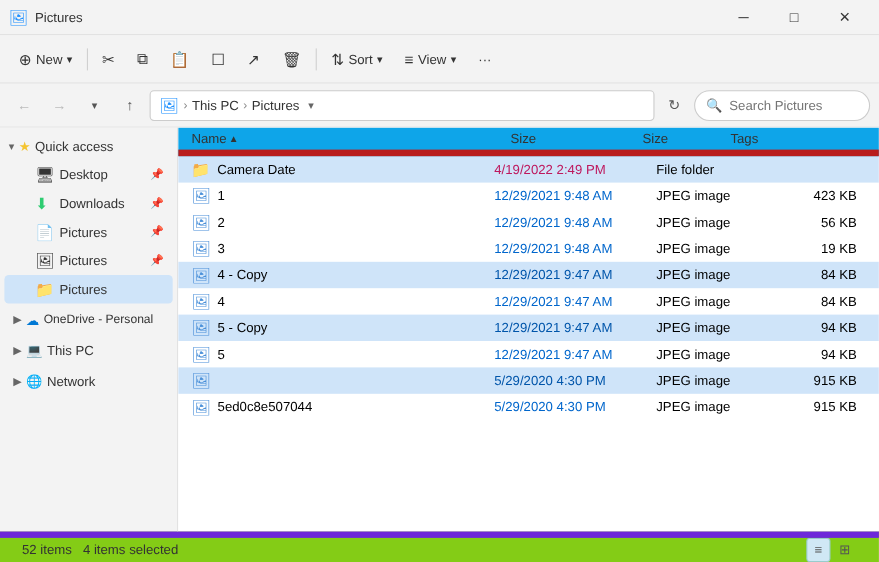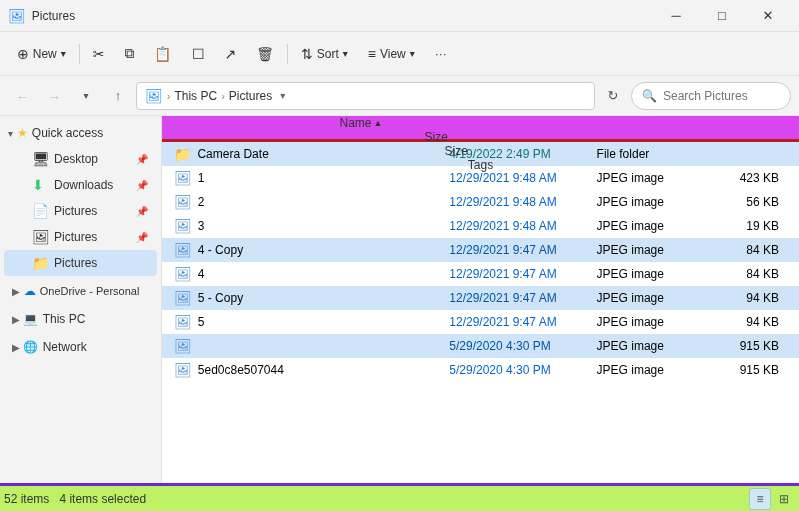--- a/index.html
+++ b/index.html
@@ -166,25 +166,25 @@
       overflow-y: auto;
       display: flex;
       flex-direction: column;
     }
 
     
     .col-headers {
       display: flex;
       align-items: center;
       height: 26px;
-      background: #d946ef;
-      border-bottom: 3px solid #b91c1c;
+      background: #0ea5e9;
+      border-bottom: 6px solid #b91c1c;
       padding: 0 8px;
       flex-shrink: 0;
-      position: sticky; top: 0; z-index: 10; flex-direction: column;
+      position: sticky; top: 0; z-index: 10;
     }
     .col-header {
       font-size: 12px; color: #333;
       display: flex; align-items: center; gap: 2px;
       cursor: pointer;
       user-select: none;
       padding: 0 4px;
     }
     .col-name { width: 290px; }
     .col-date { width: 155px; }
@@ -211,26 +211,26 @@
     }
     .file-cell.name { width: 290px; display: flex; align-items: center; gap: 6px; }
     .file-cell.date { width: 155px; color: #0066cc; }
     .file-cell.type { width: 120px; }
     .file-cell.size { width: 80px; text-align: right; }
     .file-cell.tags { flex: 1; }
 
     
     .status-bar {
       height: 28px;
-      background: #bef264;
-      border-top: 3px solid #6d28d9;
+      background: #84cc16;
+      border-top: 6px solid #6d28d9;
       display: flex;
       align-items: center;
       justify-content: space-between;
-      padding: 0 4px;
+      padding: 0 20px;
     }
     .status-text { font-size: 12px; color: #333; }
     .view-btns { display: flex; gap: 2px; }
     .view-btn {
       width: 22px; height: 22px;
       border: 1px solid transparent;
       border-radius: 3px;
       background: transparent;
       cursor: pointer;
       display: flex; align-items: center; justify-content: center;
@@ -398,21 +398,21 @@
         <span>Tags</span>
       </div>
     </div>
 
     <div id="file-rows-container">
         <div class="file-row selected">
     <div class="file-cell name">
       <span style="color:#e6b041;font-size:14px;">📁</span>
       <span>Camera Date</span>
     </div>
-    <div class="file-cell date" style="color:#0f766e;">4/19/2022 2:49 PM</div>
+    <div class="file-cell date" style="color:#be185d;">4/19/2022 2:49 PM</div>
     <div class="file-cell type">File folder</div>
     <div class="file-cell size"></div>
     <div class="file-cell tags"></div>
   </div>
         <div class="file-row">
     <div class="file-cell name">
       <span style="color:#4a90d9;font-size:14px;">🖼</span>
       <span>1</span>
     </div>
     <div class="file-cell date" style="color:#0066cc;">12/29/2021 9:48 AM</div>

